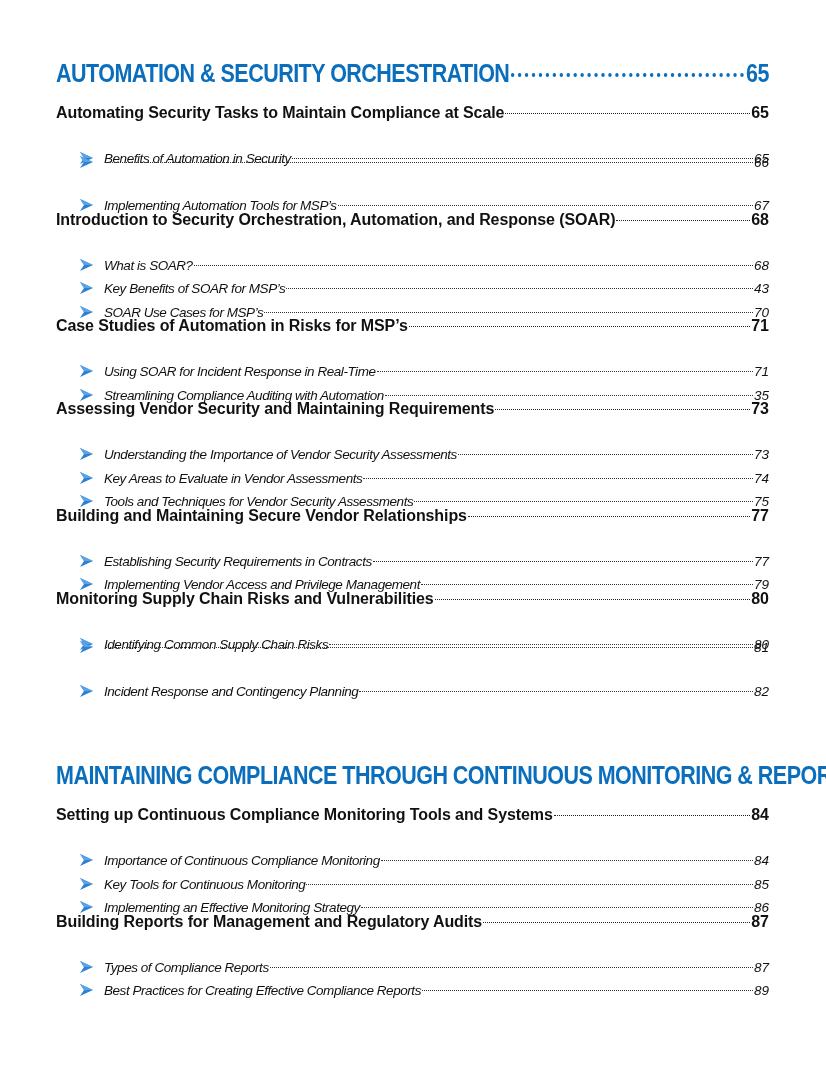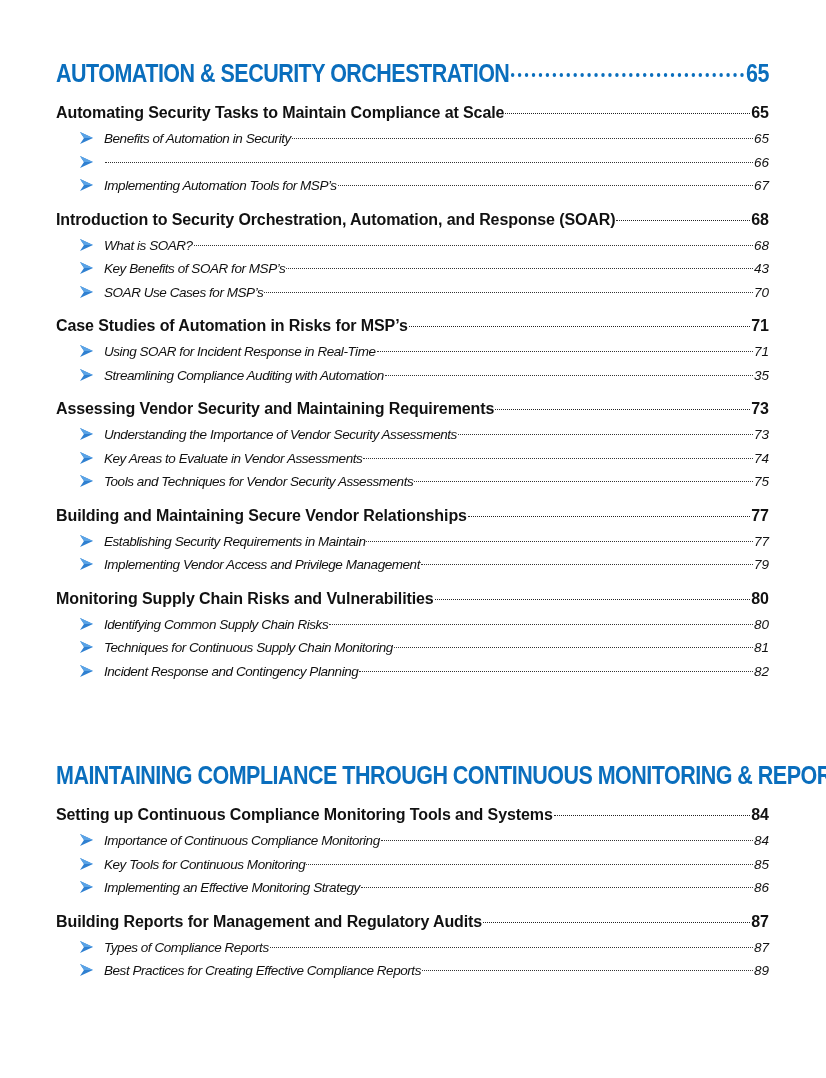--- a/index.html
+++ b/index.html
@@ -42,21 +42,21 @@
       display: flex; align-items: baseline;
       font-family: "Liberation Sans", sans-serif;
       font-style: italic; color: #111111;
       font-size: 13.5px; height: 23.5px; line-height: 23.5px;
       padding-left: 24px;
     }
     .sub .arrow {
       width: 24px; flex: none; position: relative; height: 12px;
     }
     .sub .arrow svg { position: absolute; left: 0; top: 1px; }
-    .sub .title { white-space: nowrap; letter-spacing: -0.45px; }
+    .sub .title { white-space: nowrap; letter-spacing: -0.45px; margin-top: 20px; }
     .sub .leader {
       flex: 1; margin: 0 1px;
       border-bottom: 1px dotted #333;
       transform: translateY(-4px);
     }
     .sub .num { white-space: nowrap; }
 
     .gap-after-chapter { height: 12px; }
     .gap-after-section { height: 3px; }
     .gap-between-groups { height: 11px; }
@@ -226,21 +226,21 @@
         <span class="num">77</span>
       </div>
       <div class="gap-after-section"></div>
       <div class="sub">
         <span class="arrow">
           <svg width="13" height="12" viewBox="0 0 13 12">
             <path d="M0 0 L13 6 L0 12 L4 6 Z" fill="#2f80d1"></path>
             <path d="M0 0 L13 6 L4 6 Z" fill="#5aa3e6"></path>
           </svg>
         </span>
-        <span class="title">Establishing Security Requirements in Maintain</span>
+        <span class="title">Establishing Security Requirements in Contracts</span>
         <span class="leader"></span>
         <span class="num">77</span>
       </div>
       <div class="sub">
         <span class="arrow">
           <svg width="13" height="12" viewBox="0 0 13 12">
             <path d="M0 0 L13 6 L0 12 L4 6 Z" fill="#2f80d1"></path>
             <path d="M0 0 L13 6 L4 6 Z" fill="#5aa3e6"></path>
           </svg>
         </span>
@@ -266,21 +266,20 @@
         <span class="leader"></span>
         <span class="num">80</span>
       </div>
       <div class="sub">
         <span class="arrow">
           <svg width="13" height="12" viewBox="0 0 13 12">
             <path d="M0 0 L13 6 L0 12 L4 6 Z" fill="#2f80d1"></path>
             <path d="M0 0 L13 6 L4 6 Z" fill="#5aa3e6"></path>
           </svg>
         </span>
-        <span class="title">Techniques for Continuous Supply Chain Monitoring</span>
         <span class="leader"></span>
         <span class="num">81</span>
       </div>
       <div class="sub">
         <span class="arrow">
           <svg width="13" height="12" viewBox="0 0 13 12">
             <path d="M0 0 L13 6 L0 12 L4 6 Z" fill="#2f80d1"></path>
             <path d="M0 0 L13 6 L4 6 Z" fill="#5aa3e6"></path>
           </svg>
         </span>

